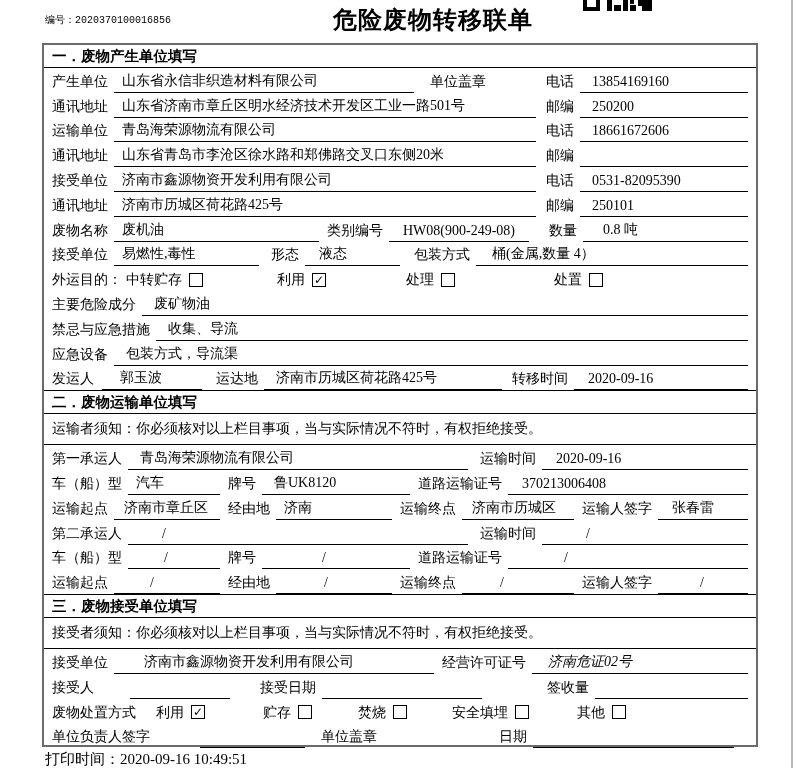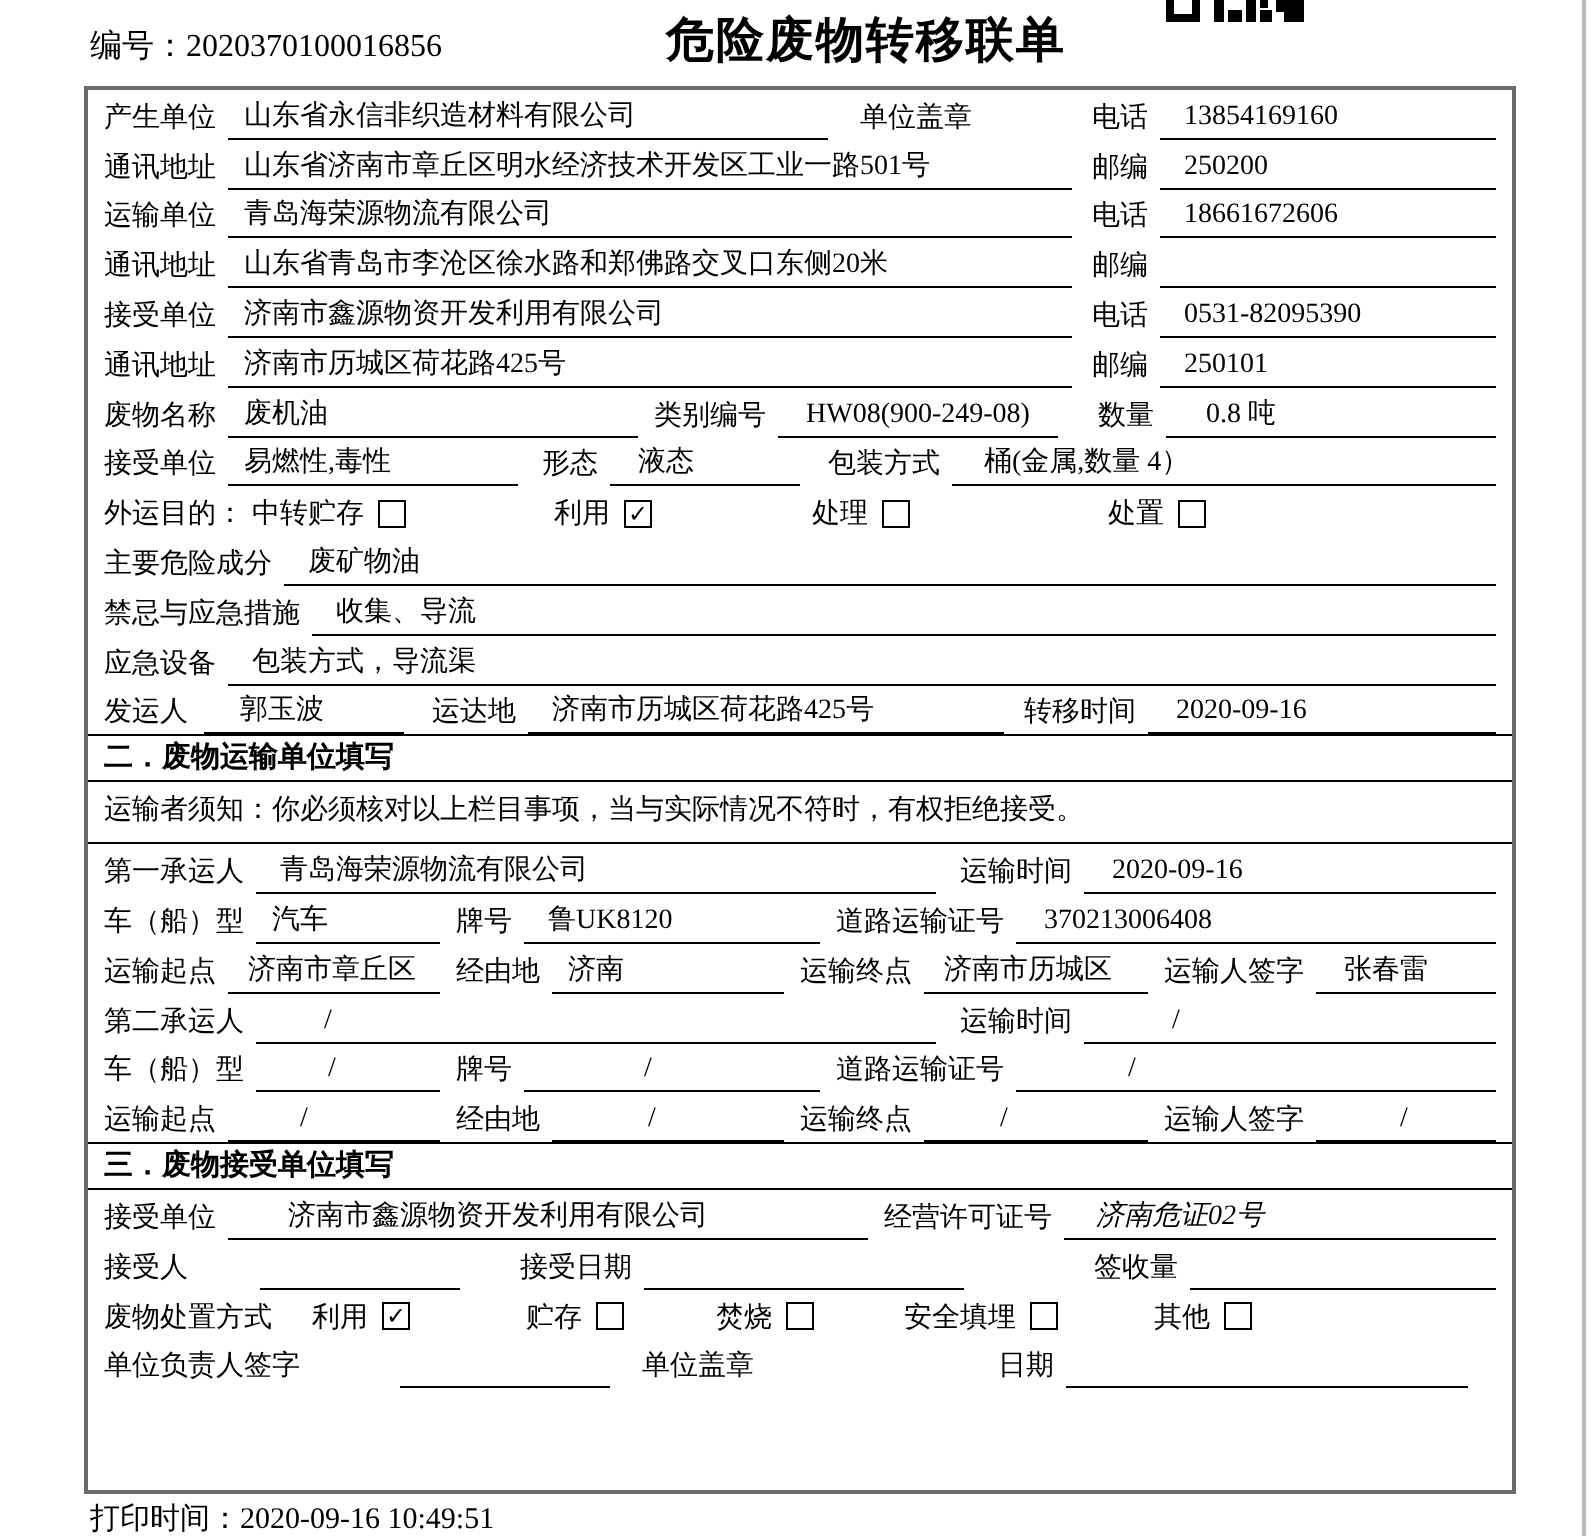--- a/index.html
+++ b/index.html
@@ -2,21 +2,21 @@
 <html><head>
 <meta charset="utf-8">
 <style>
   html,body{margin:0;padding:0;background:#fff;}
   .page{
     position:relative; width:796px; height:768px; background:#fff;
     font-family:"Liberation Serif","DejaVu Serif",serif;
     color:#000; font-size:14px; overflow:hidden;
   }
   .page-edge{position:absolute; top:0; bottom:0; right:3px; width:2px; background:#b9b9b9;}
-  .serial{position:absolute; left:45px; top:13px; font-size:16px; white-space:nowrap;}
+  .serial{position:absolute; left:45px; top:13px; font-size:10px; white-space:nowrap;font-family:Liberation Mono, monospace;}
   .title{
     position:absolute; left:333px; top:4px; margin:0;
     font-size:24px; font-weight:bold; letter-spacing:1px; white-space:nowrap;
   }
   .qr{position:absolute; left:583px; top:0; width:69px; height:11px;}
   .form{
     position:absolute; left:42px; top:43px; width:716px; height:704px;
     border:2px solid #6a6a6a; box-sizing:border-box; background:#fff;
   }
   section{display:block;}
@@ -69,20 +69,21 @@
       <rect x="47" y="0" width="4" height="4"></rect>
         <rect x="47" y="5" width="6" height="6"></rect>
       <rect x="55" y="0" width="14" height="6"></rect>
         <rect x="59" y="5" width="10" height="6"></rect>
     </g>
   </svg>
 
   <div class="form">
 
     <section>
+      <div class="sec-header">一．废物产生单位填写</div>
       <div>
           <div class="row">
             <span class="lbl">产生单位</span>
             <span class="val" style="width: 300px;">山东省永信非织造材料有限公司</span>
             <span class="plain grow" style="margin-left: 16px;">单位盖章</span>
             <span class="lbl" style="margin-left: 8px;">电话</span>
             <span class="val" style="width: 168px; padding-left: 12px;">13854169160</span>
           </div>
           <div class="row">
             <span class="lbl">通讯地址</span>
@@ -222,20 +223,21 @@
             <span class="lbl" style="margin-left: 8px;">运输终点</span>
             <span class="val" style="width: 112px; padding-left: 38px;">/</span>
             <span class="lbl" style="margin-left: 8px;">运输人签字</span>
             <span class="val grow" style="padding-left: 42px;">/</span>
           </div>
         </div>
     </section>
 
     <section class="sec">
       <div class="sec-header">三．废物接受单位填写</div>
+      <div class="notice">接受者须知：你必须核对以上栏目事项，当与实际情况不符时，有权拒绝接受。</div>
       <div>
           <div class="row">
             <span class="lbl">接受单位</span>
             <span class="val" style="width: 320px; padding-left: 30px;">济南市鑫源物资开发利用有限公司</span>
             <span class="lbl" style="margin-left: 8px;">经营许可证号</span>
             <span class="val grow" style="padding-left: 16px; font-style: italic;">济南危证02号</span>
           </div>
           <div class="row">
             <span class="lbl">接受人</span>
             <span class="val" style="width: 100px; margin-left: 36px;"></span>

